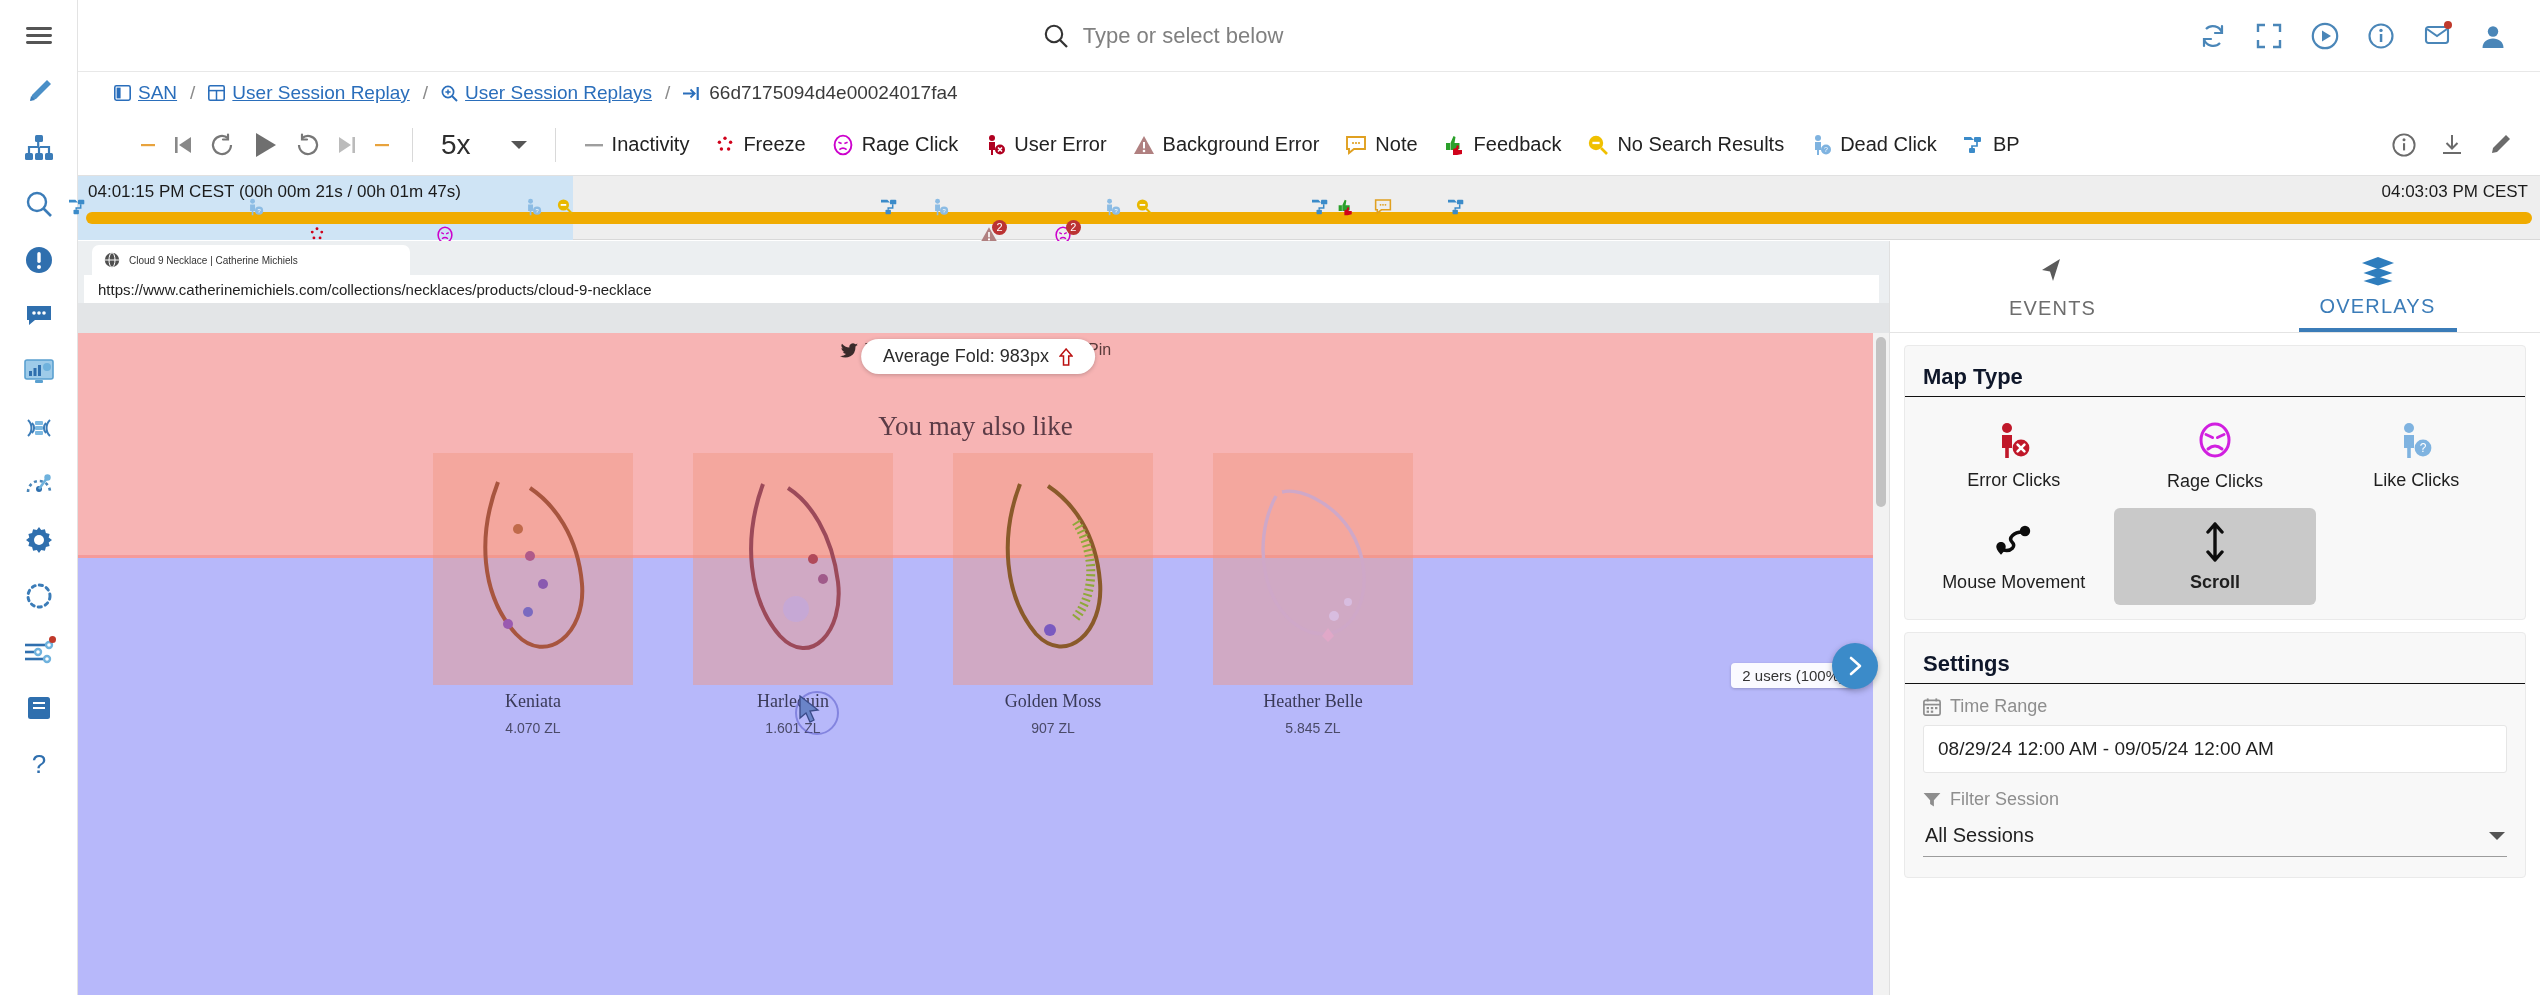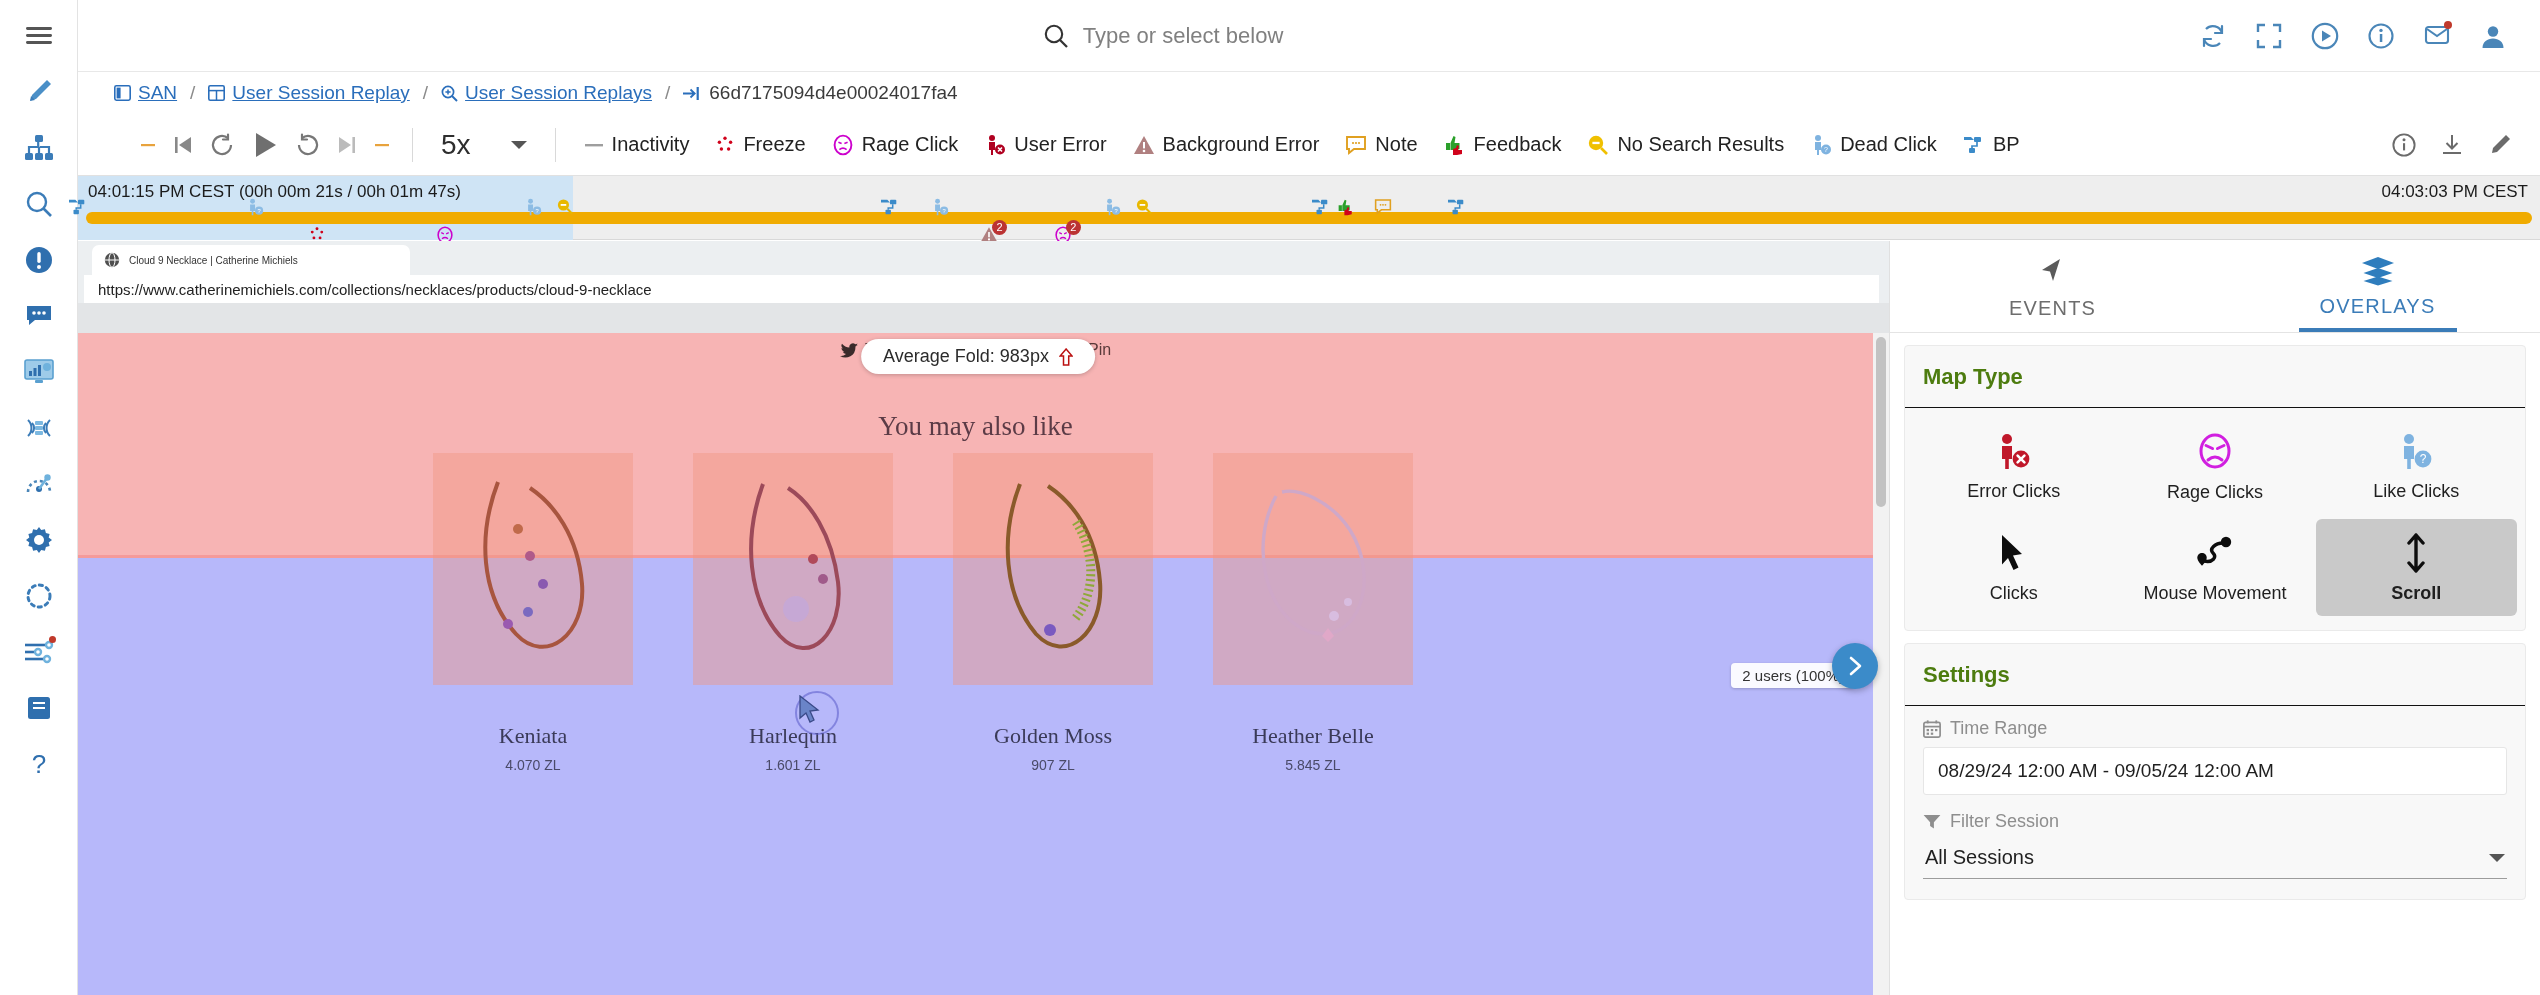--- a/index.html
+++ b/index.html
@@ -161,22 +161,22 @@
   }
   .product { width: 200px; }
   .prod-img {
     width: 200px; height: 232px; background: rgba(240,150,130,.45);
     position: relative; overflow: hidden;
   }
   .prod-img .necklace {
     position: absolute; left: 50%; top: 50%; transform: translate(-50%,-50%);
   }
   .prod-name {
-    margin-top: 38px; text-align: center; font-family: "Liberation Serif", serif;
-    font-size: 22px; color: #3a3a58;
+    margin-top: 6px; text-align: center; font-family: "Liberation Serif", serif;
+    font-size: 18px; color: #3a3a58;
   }
   .prod-price { margin-top: 8px; text-align: center; font-size: 14px; color: #4a4a68; }
   #users-label {
     position: absolute; right: 18px; top: 330px; background: rgba(255,255,255,.92);
     border-radius: 4px; padding: 4px 11px; font-size: 15px; color: #333;
     box-shadow: 0 1px 3px rgba(0,0,0,.2); z-index: 5;
   }
   #cursor-ring {
     position: absolute; left: 717px; top: 358px; width: 44px; height: 44px;
     border-radius: 50%; border: 2px solid rgba(90,90,200,.55); z-index: 5;
@@ -211,22 +211,22 @@
   .ptab.active .lbl { color: #3b7cb8; }
   .ptab.active::after {
     content: ""; position: absolute; bottom: 0; left: 50%;
     transform: translateX(-50%); width: 158px; height: 4px; background: #3b7cb8;
   }
   .card {
     margin: 12px 14px 0 14px; background: #f8f8f8;
     border: 1px solid #eaeaea; border-radius: 4px;
   }
   .card-title {
-    font-size: 22px; font-weight: bold; color: #4d7c0f;
-    padding: 18px 18px 17px 18px; border-bottom: 1px solid #111;
+    font-size: 22px; font-weight: bold; color: #0f172a;
+    padding: 18px 18px 6px 18px; border-bottom: 1px solid #111;
   }
   .maptype-grid {
     display: grid; grid-template-columns: repeat(3, 1fr); padding: 10px 8px 14px 8px;
     row-gap: 4px;
   }
   .mt-cell {
     display: flex; flex-direction: column; align-items: center; justify-content: center;
     gap: 10px; padding: 14px 4px 12px 4px; border-radius: 6px; cursor: pointer;
     min-height: 92px;
   }
@@ -909,26 +909,20 @@
           <span class="mt-lbl">Rage Clicks</span>
         </div>
         <div class="mt-cell">
           <svg width="40" height="38" viewBox="0 0 40 38">
             <circle cx="13" cy="6" r="5" fill="#7fb3e0"></circle>
             <path d="M8 13h10v13h-3.2v10h-3.6V26H8z" fill="#7fb3e0"></path>
             <circle cx="27" cy="26" r="8.4" fill="#7fb3e0"></circle>
             <text x="27" y="30" font-size="12" fill="#fff" text-anchor="middle" font-family="Liberation Sans, sans-serif">?</text>
             </svg>
           <span class="mt-lbl">Like Clicks</span>
-        </div>
-        <div class="mt-cell">
-          <svg width="34" height="40" viewBox="0 0 34 40">
-            <path d="M5 2l20 19-9 1.5 5.5 12-5 2.4-5.5-12-6 6.5z" fill="#0d0d0d"></path>
-            </svg>
-          <span class="mt-lbl">Clicks</span>
         </div>
         <div class="mt-cell">
           <svg width="44" height="40" viewBox="0 0 44 40">
             <path d="M11 28c9 2 13-4 9-8s2-10 10-10" stroke="#0d0d0d" stroke-width="3.4" fill="none" stroke-linecap="round"></path>
             <path d="M9 20c2.6 0 4.7 2.1 4.7 4.7 0 3.3-4.7 8-4.7 8s-4.7-4.7-4.7-8C4.3 22.1 6.4 20 9 20z" fill="#0d0d0d"></path>
             <circle cx="33" cy="9" r="5.2" fill="#0d0d0d"></circle>
             </svg>
           <span class="mt-lbl">Mouse Movement</span>
         </div>
         <div class="mt-cell selected">

